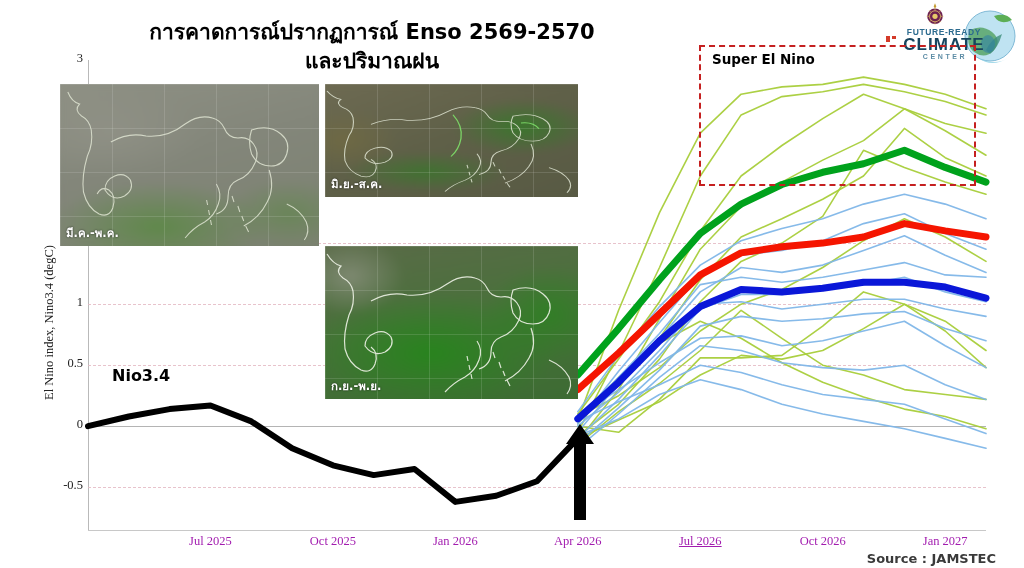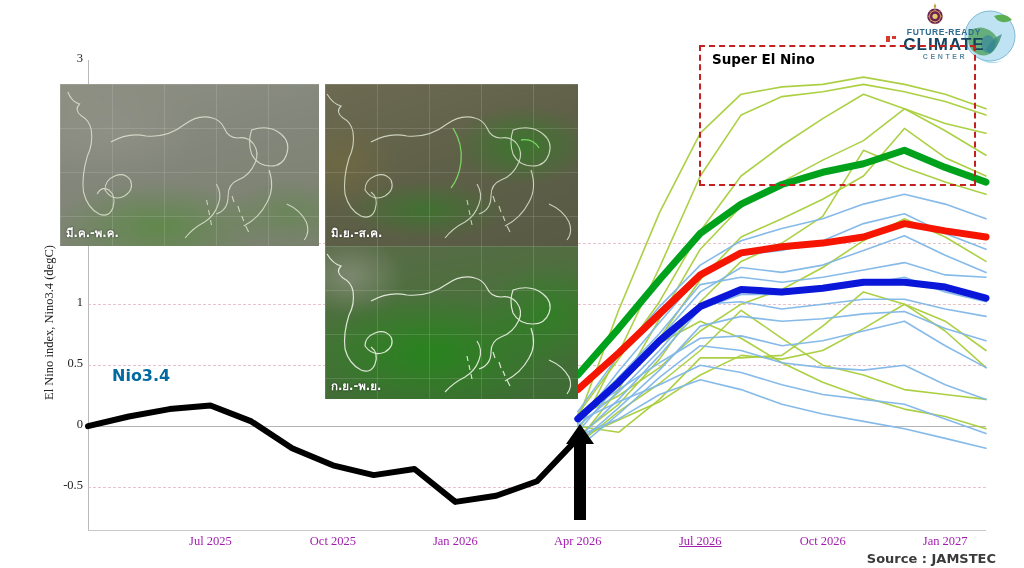--- a/index.html
+++ b/index.html
@@ -83,21 +83,21 @@
     font-family:"DejaVu Sans", sans-serif;
     text-shadow:0 0 2px rgba(0,0,0,.8);
     z-index:4;
   }
   #map1 { left:60px; top:84px; width:259px; height:162px;
           background:
             radial-gradient(ellipse 60% 40% at 38% 88%, rgba(70,140,40,.55), rgba(70,140,40,0) 70%),
             radial-gradient(ellipse 35% 30% at 88% 80%, rgba(70,140,40,.35), rgba(70,140,40,0) 70%),
             radial-gradient(ellipse 50% 40% at 20% 30%, rgba(150,150,140,.5), rgba(0,0,0,0) 70%),
             linear-gradient(165deg,#8e9084 0%, #83867a 45%, #7b8170 100%); }
-  #map2 { left:325px; top:84px; width:253px; height:162px;
+  #map2 { left:325px; top:84px; width:253px; height:113px;
           background:
             radial-gradient(ellipse 40% 35% at 78% 38%, rgba(40,130,30,.65), rgba(40,130,30,0) 70%),
             radial-gradient(ellipse 45% 25% at 40% 78%, rgba(40,130,30,.55), rgba(40,130,30,0) 72%),
             radial-gradient(ellipse 30% 40% at 8% 50%, rgba(120,110,60,.5), rgba(0,0,0,0) 70%),
             linear-gradient(160deg,#6d6a52 0%, #5f6048 48%, #585a44 100%); padding-left: 32px; }
   #map3 { left:325px; top:246px; width:253px; height:153px;
           background:
             radial-gradient(ellipse 70% 55% at 42% 70%, rgba(35,135,25,.85), rgba(35,135,25,0) 72%),
             radial-gradient(ellipse 35% 45% at 88% 45%, rgba(35,135,25,.6), rgba(35,135,25,0) 72%),
             radial-gradient(ellipse 30% 35% at 10% 20%, rgba(160,160,150,.55), rgba(0,0,0,0) 72%),
@@ -107,21 +107,21 @@
                background-image:
                  repeating-linear-gradient(to right, rgba(255,255,255,.13) 0 1px, rgba(0,0,0,0) 1px 52px),
                  repeating-linear-gradient(to bottom, rgba(255,255,255,.13) 0 1px, rgba(0,0,0,0) 1px 44px); }
   .map .blur { position:absolute; left:0; top:0; width:100%; height:100%; z-index:1;
                backdrop-filter:blur(3px); }
 
   
   #nino-label {
     position:absolute; left:112px; top:366px;
     font-family:"DejaVu Sans", sans-serif;
-    font-weight:bold; font-size:16px; color:#0369a1;
+    font-weight:bold; font-size:16px; color:#000000;
   }
   #super-box {
     position:absolute; left:699px; top:45px; width:277px; height:141px;
     border:2px dashed #c52020;
   }
   #super-label {
     position:absolute; left:712px; top:51px;
     font-family:"DejaVu Sans", sans-serif;
     font-weight:bold; font-size:13.5px; color:#000;
   }
@@ -130,20 +130,24 @@
     font-family:"DejaVu Sans", sans-serif;
     font-size:13px; font-weight:bold; color:#3a3a3a;
   }
   #arrow { position:absolute; left:565px; top:424px; width:30px; height:96px; }
 </style>
 </head>
 <body>
 
 <div id="stage">
 
+  <div id="title">
+    <div>การคาดการณ์ปรากฏการณ์ Enso 2569-2570</div>
+    <div>และปริมาณฝน</div>
+  </div>
 
   <div id="logo">
     <svg viewBox="0 0 130 66" width="130" height="66">
       <circle cx="100" cy="36" r="25" fill="#bfe3f2"></circle>
       <circle cx="100" cy="36" r="25" fill="none" stroke="#7fb9d6" stroke-width="1"></circle>
       <path d="M80 30 q12 -6 22 2 q10 8 2 18 q-9 10 -20 2 q-9 -7 -4 -22z" fill="#4a9c55" opacity=".75"></path>
       <path d="M96 50 q6 -12 16 -16 q-4 14 -12 20z" fill="#3f8f7a" opacity=".8"></path>
       <path d="M104 16 q12 -4 18 4 q-12 6 -18 -4z" fill="#5cae55"></path>
       <path d="M88 58 q14 10 30 0 q-12 8 -30 0z" fill="#8ccfe4" opacity=".8"></path>
       <ellipse cx="98" cy="44" rx="7" ry="9" fill="#2f7fa8" opacity=".55"></ellipse>

